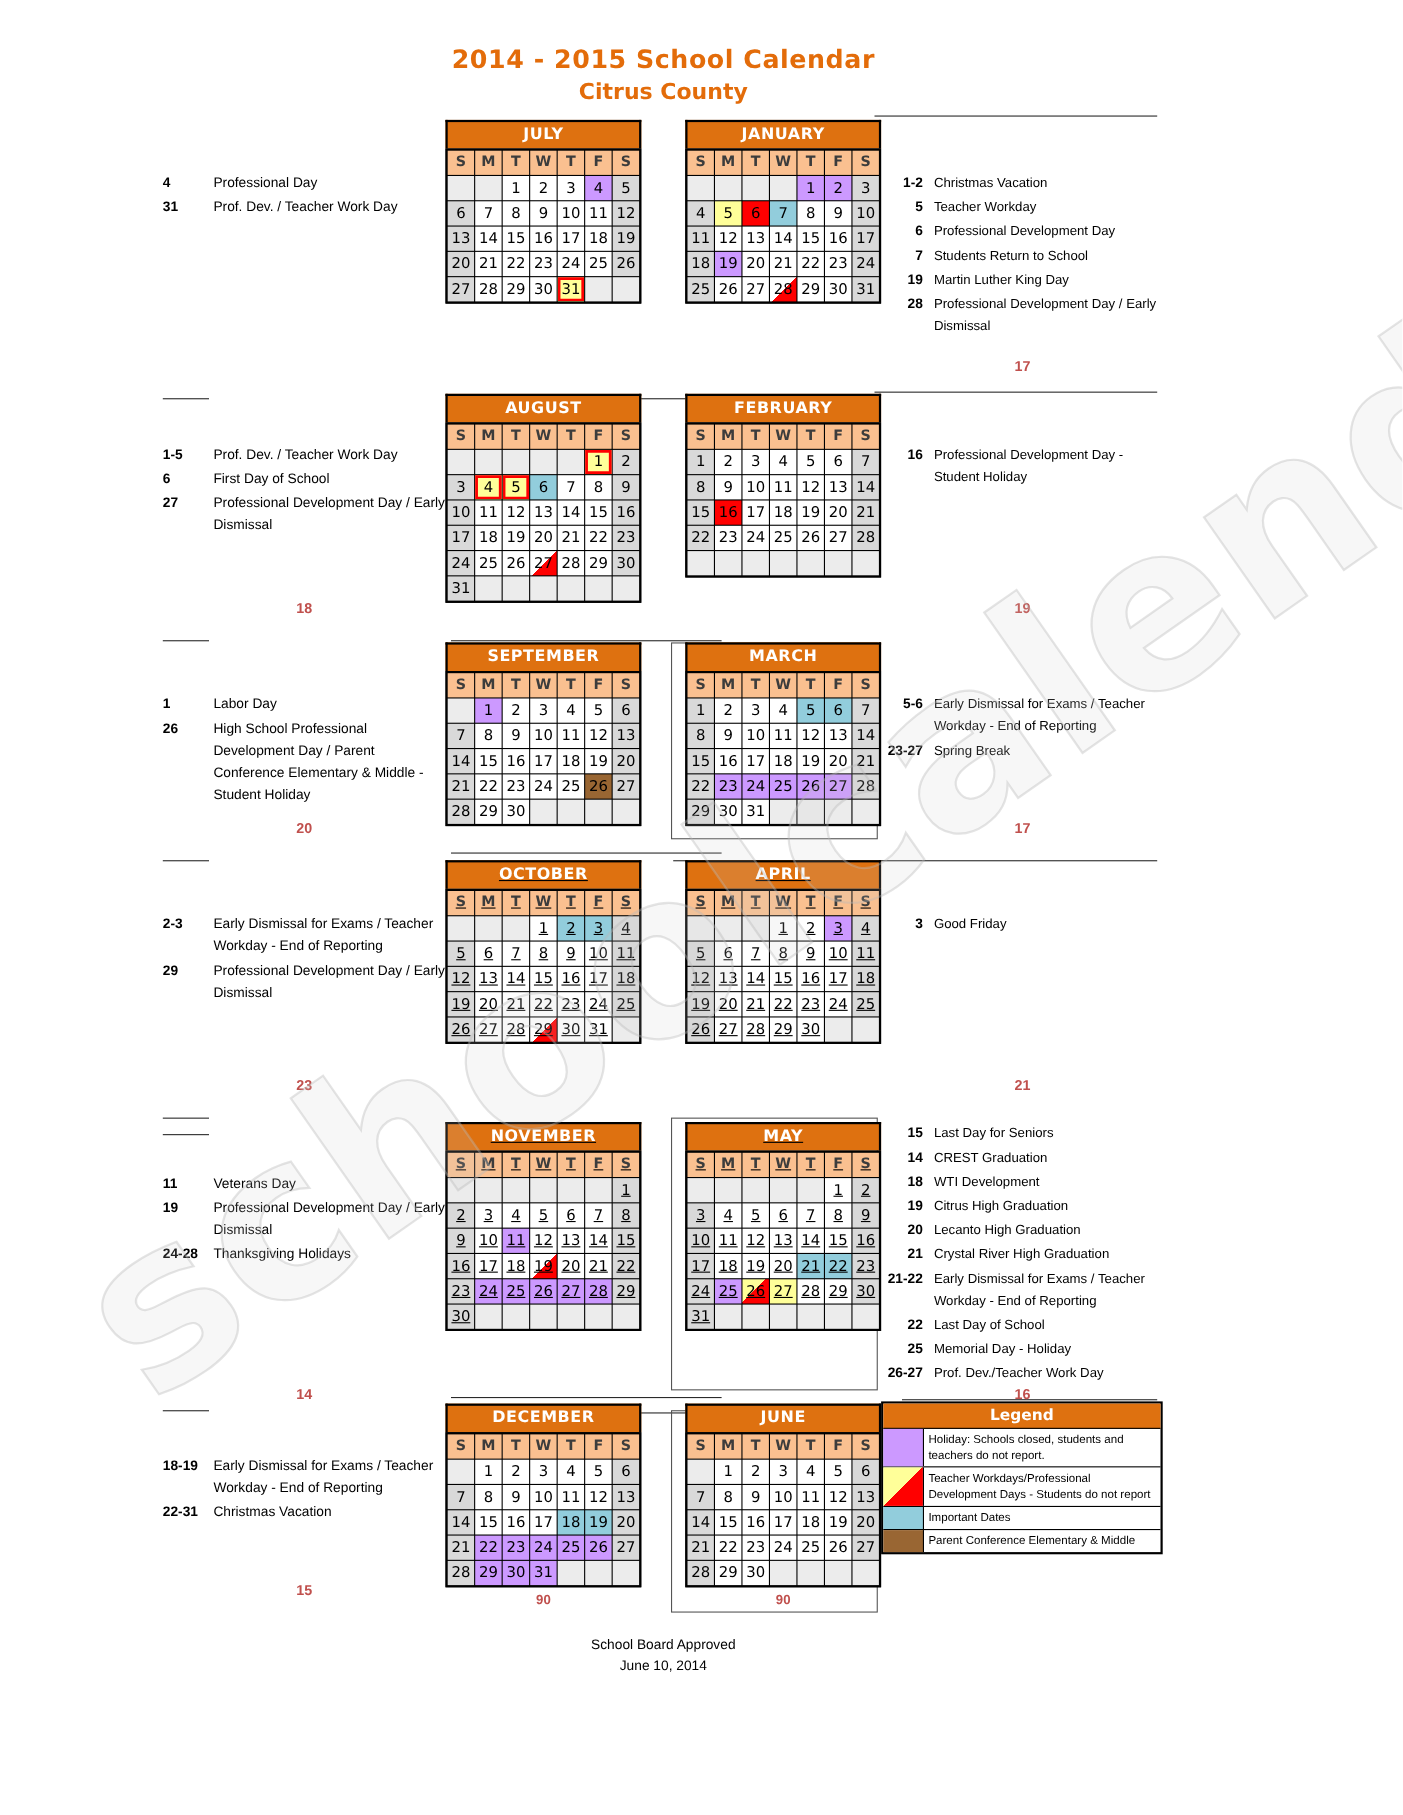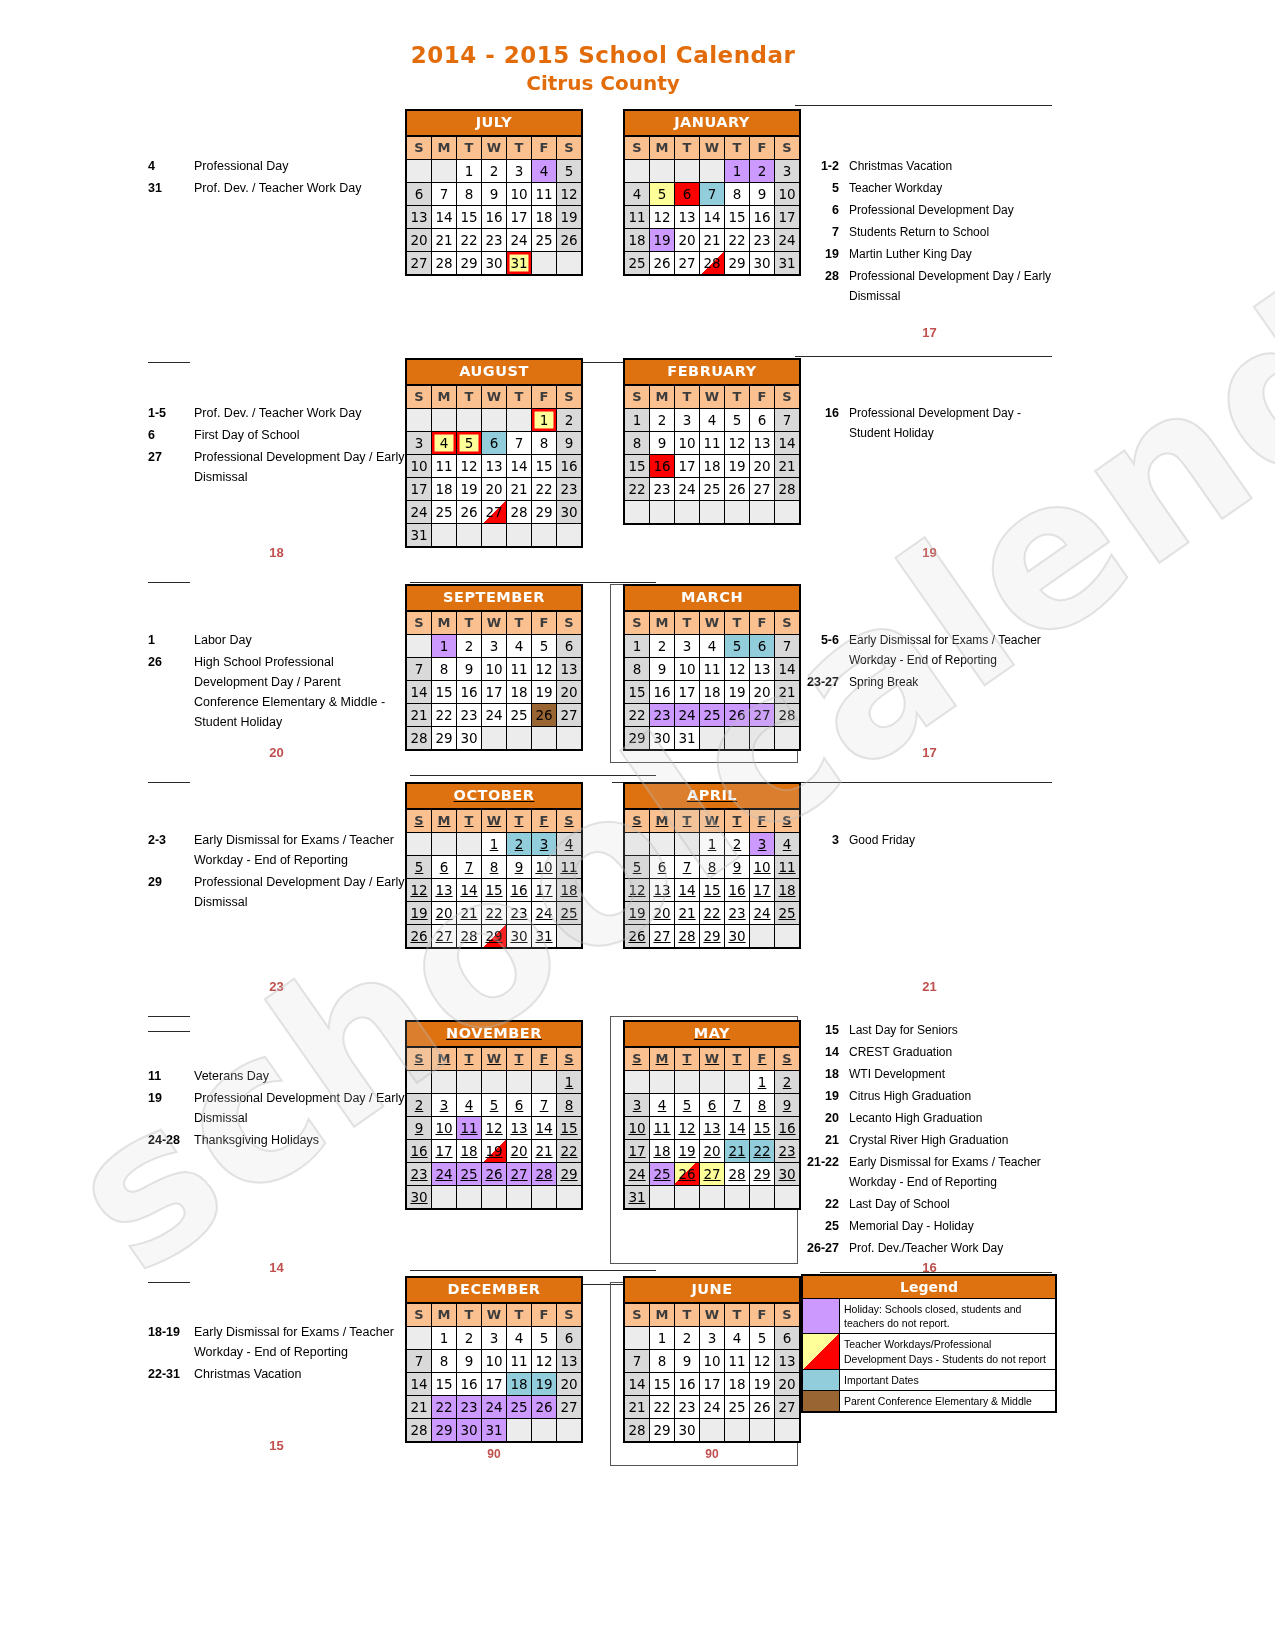--- a/index.html
+++ b/index.html
@@ -925,14 +925,18 @@
               </div>
               <div class="lrow">
                 <div class="lswatch conference"></div>
                 <div class="ltext">Parent Conference Elementary &amp; Middle</div>
               </div>
             </div>
           </div>
         </div>
       </div>
 
+    <div class="footer">
+      <div>School Board Approved</div>
+      <div>June 10, 2014</div>
+    </div>
   </div>
 </div>
 
 </body></html>

